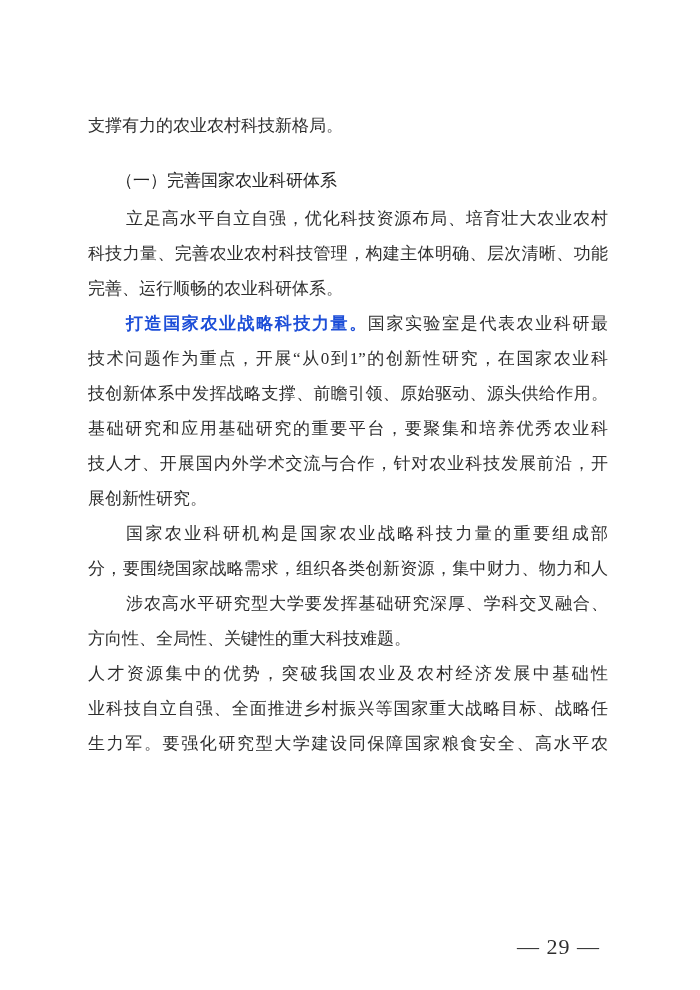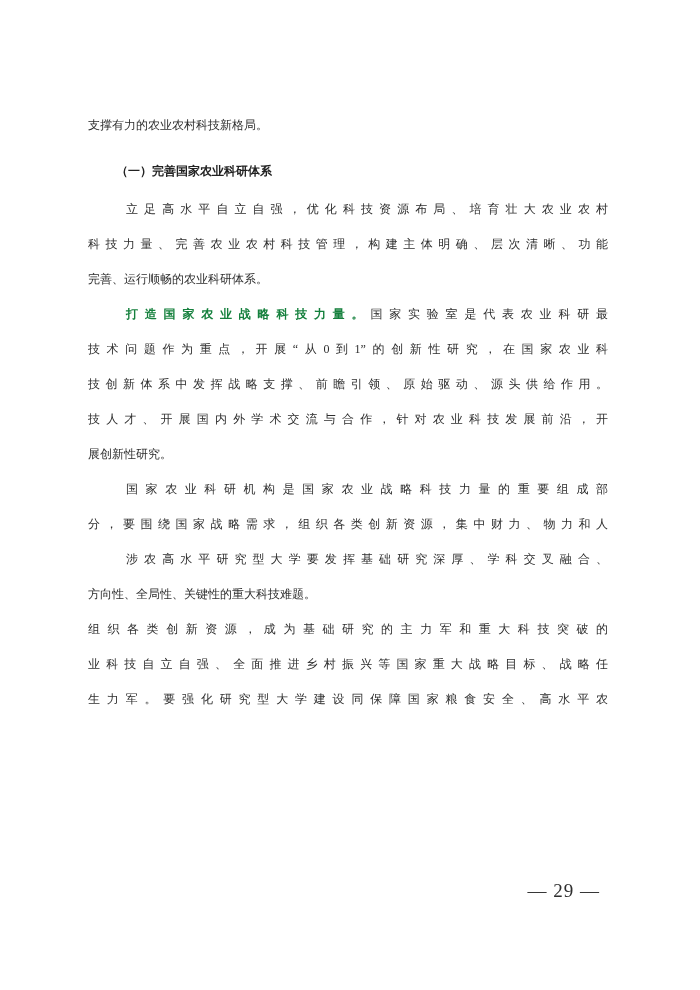--- a/index.html
+++ b/index.html
@@ -17,73 +17,74 @@
   }
   .doc {
     position: absolute;
     left: 88px;
     top: 108px;
     width: 520px;
   }
   .line {
     height: 35px;
     line-height: 35px;
-    font-size: 12px;
+    font-size: 17px;
     color: #2e2e2e;
     text-align: left;
     white-space: normal;
     overflow: hidden;
   }
   .line.stretch {
     text-align: justify;
     text-align-last: justify;
     text-justify: inter-character;
   }
   .line.indent {
     text-indent: 38px;
   }
   .line.heading {
-    font-weight: 700;
+    font-weight: 400;
     color: #222222;
-    margin-top: 11px;
+    margin-top: 20px;
     margin-bottom: 3px;
     text-indent: 28px;
   }
   .bold {
     font-weight: 700;
-    color: #15803d;
+    color: #1d4ed8;
   }
   .page-number {
     position: absolute;
-    top: 878px;
+    top: 934px;
     right: 100px;
     height: 26px;
     line-height: 26px;
-    font-size: 19px;
+    font-size: 22px;
     color: #2e2e2e;
     letter-spacing: 1px;
   }
 </style>
 </head>
 <body>
 
 <div class="page">
   <div class="doc" id="doc-body">
       <div class="line">支撑有力的农业农村科技新格局。</div>
       <div class="line indent heading">（一）完善国家农业科研体系</div>
       <div class="line stretch indent">立足高水平自立自强，优化科技资源布局、培育壮大农业农村</div>
       <div class="line stretch">科技力量、完善农业农村科技管理，构建主体明确、层次清晰、功能</div>
       <div class="line">完善、运行顺畅的农业科研体系。</div>
       <div class="line stretch indent"><span class="bold">打造国家农业战略科技力量。</span>国家实验室是代表农业科研最</div>
       <div class="line stretch">技术问题作为重点，开展“从0到1”的创新性研究，在国家农业科</div>
       <div class="line stretch">技创新体系中发挥战略支撑、前瞻引领、原始驱动、源头供给作用。</div>
+      <div class="line stretch">基础研究和应用基础研究的重要平台，要聚集和培养优秀农业科</div>
       <div class="line stretch">技人才、开展国内外学术交流与合作，针对农业科技发展前沿，开</div>
       <div class="line">展创新性研究。</div>
       <div class="line stretch indent">国家农业科研机构是国家农业战略科技力量的重要组成部</div>
       <div class="line stretch">分，要围绕国家战略需求，组织各类创新资源，集中财力、物力和人</div>
       <div class="line stretch indent">涉农高水平研究型大学要发挥基础研究深厚、学科交叉融合、</div>
       <div class="line">方向性、全局性、关键性的重大科技难题。</div>
-      <div class="line stretch">组织各类创新资源，成为基础研究的主力军和重大科技突破的</div>
+      <div class="line stretch">人才资源集中的优势，突破我国农业及农村经济发展中基础性</div>
       <div class="line stretch">业科技自立自强、全面推进乡村振兴等国家重大战略目标、战略任</div>
       <div class="line stretch">生力军。要强化研究型大学建设同保障国家粮食安全、高水平农</div>
     </div>
   <div class="page-number">— 29 —</div>
 </div>
 
 </body></html>

